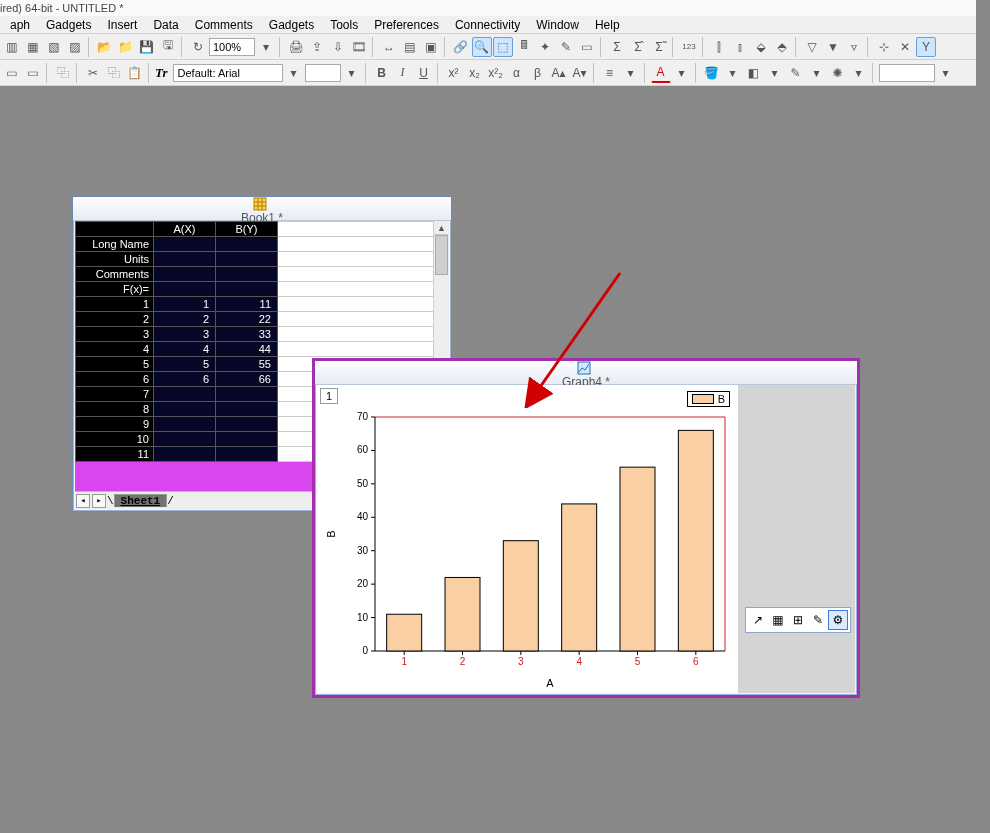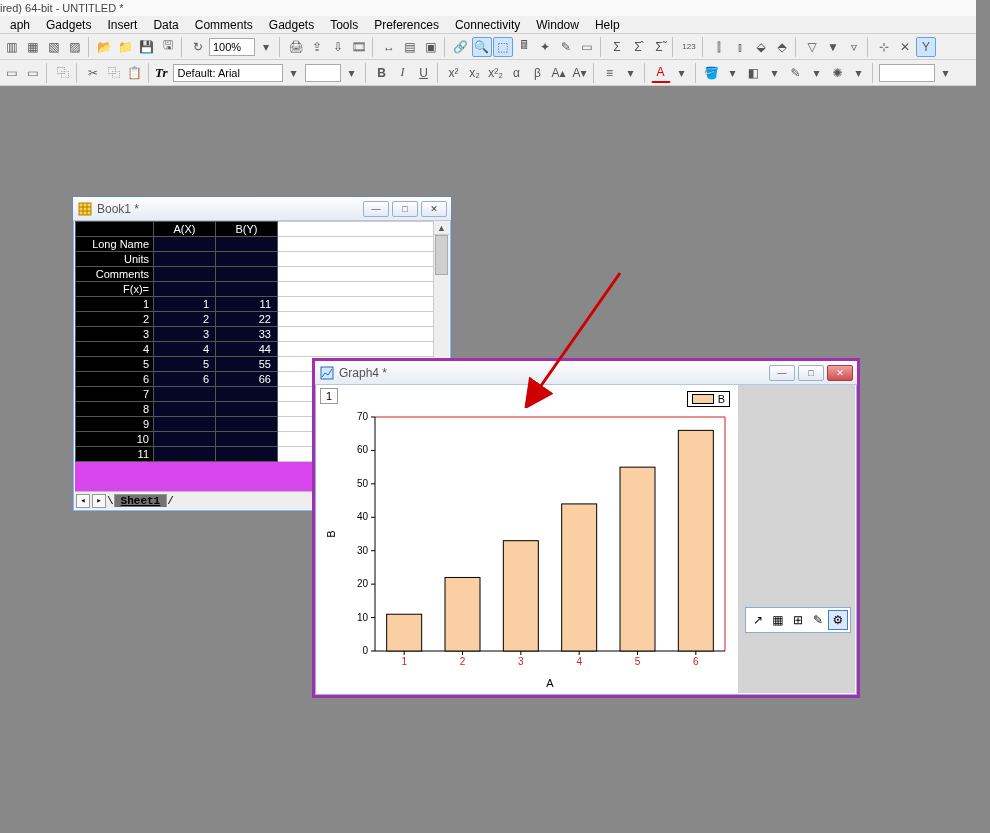--- a/index.html
+++ b/index.html
@@ -20,21 +20,21 @@
   .tsep { width: 4px; height: 20px; border-left: 1px solid #c0c0c0; margin: 0 2px; }
   .zoom-box { width: 46px; height: 18px; border: 1px solid #aaa; background: #fff; font-size: 11px; padding: 0 3px; display: flex; align-items: center; }
   .font-box { height: 18px; border: 1px solid #aaa; background: #fff; font-size: 11px; padding: 0 4px; display: flex; align-items: center; }
   .font-label { font-family: 'Times New Roman', serif; font-style: italic; font-weight: bold; font-size: 13px; margin-right: 4px; }
 
   
   .mdi { position: absolute; left: 0; top: 88px; right: 0; bottom: 0; background: #888; }
 
   
   .childwin { position: absolute; background: #f4f4f4; border: 1px solid #6b89b5; box-shadow: 0 0 0 1px #9cb4d8 inset; }
-  .childwin .cw-title { height: 24px; background: linear-gradient(#fdfdfd,#e6ecf5); border-bottom: 1px solid #b8c6dc; display: flex; align-items: center; padding: 0 4px; color: #555; font-size: 12px; }
+  .childwin .cw-title { height: 24px; background: linear-gradient(#fdfdfd,#e6ecf5); border-bottom: 1px solid #b8c6dc; display: flex; align-items: center; padding: 0 4px; color: #555; font-size: 12px; flex-direction: column; }
   .cw-icon { width: 16px; height: 16px; margin-right: 4px; display:flex;align-items:center;justify-content:center;}
   .cw-title .spacer { flex: 1; }
   .cw-btns { display: flex; gap: 3px; }
   .cw-btn { width: 26px; height: 16px; border: 1px solid #9bb0cd; border-radius: 2px; background: linear-gradient(#fefefe,#e3eaf5); display: flex; align-items: center; justify-content: center; font-size: 9px; color: #444; }
   .cw-btn.close { background: linear-gradient(#f0a0a0,#d05050); color: #fff; border-color:#a04040; }
 
   
   .book-body { position: absolute; top: 24px; left: 2px; right: 2px; bottom: 2px; background: #fff; display: flex; flex-direction: column; }
   .grid { flex: 1; overflow: hidden; position: relative; background: #d946ef; }
   table.wsheet { border-collapse: collapse; width: 100%; font-size: 11px; }

